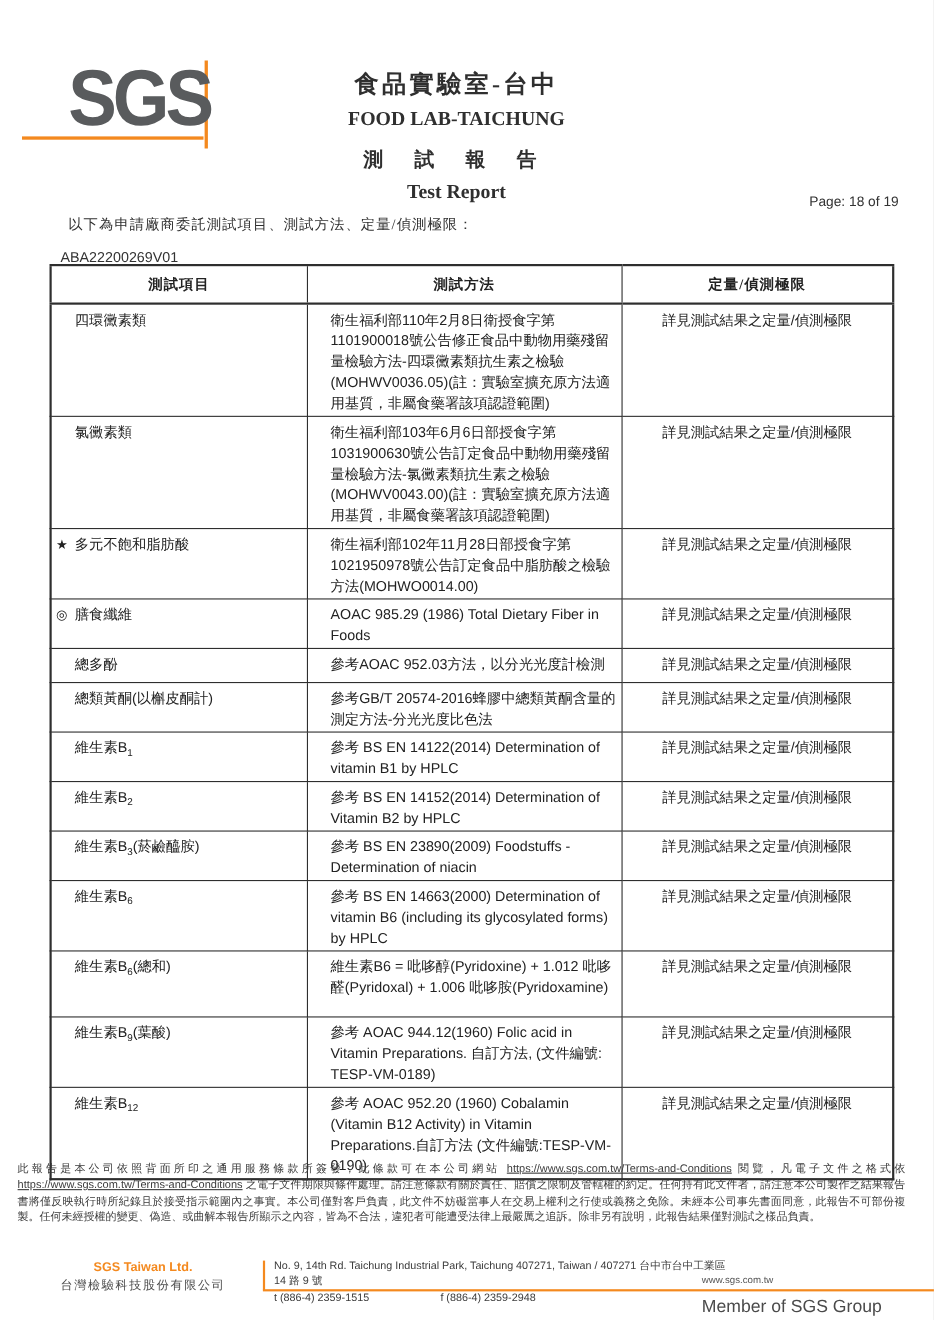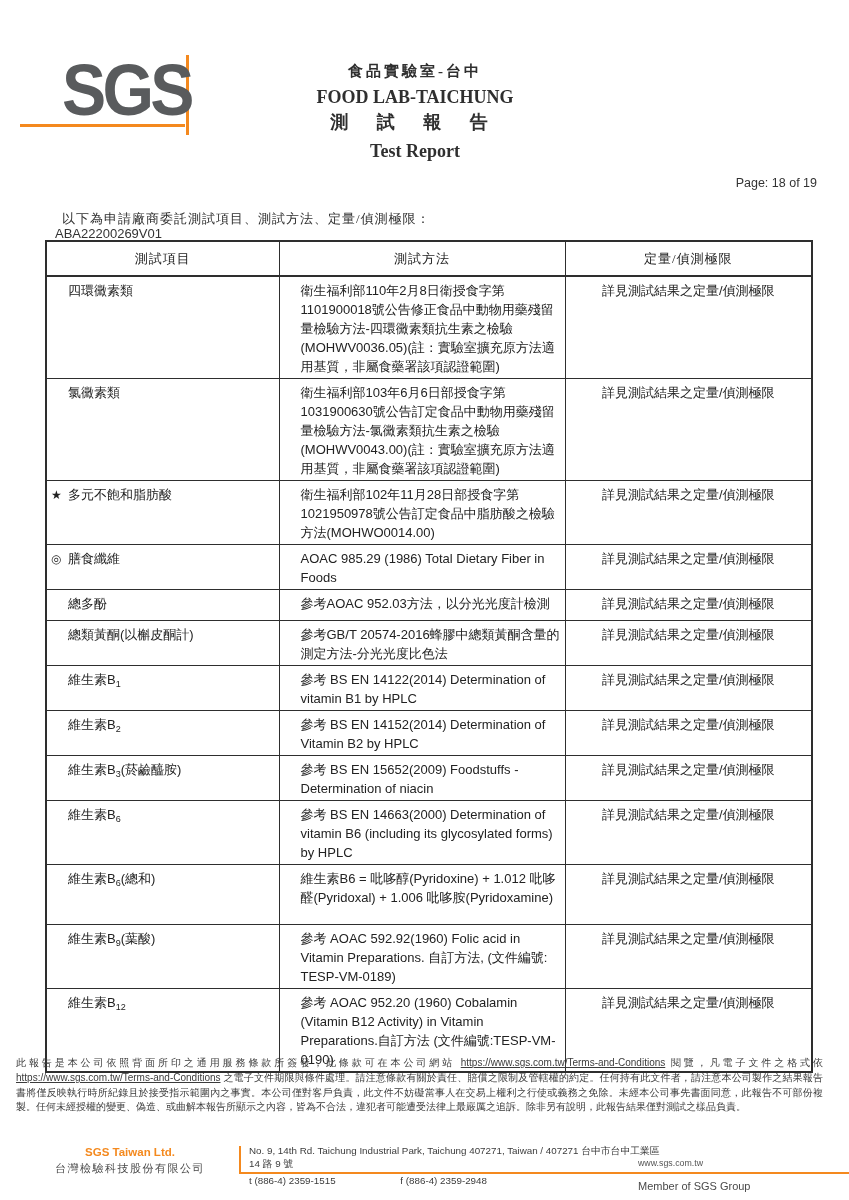--- a/index.html
+++ b/index.html
@@ -15,44 +15,44 @@
     position:absolute; left:42px; top:2px;
     font-family:"Liberation Sans", sans-serif; font-weight:bold;
     font-size:72px; line-height:72px; color:#595b5d; letter-spacing:-4px;
     transform:scaleX(0.92); transform-origin:left top;
   }
   .logo-hline { position:absolute; left:0; top:72px; width:165px; height:3px; background:#f4891e; }
   .logo-vline { position:absolute; left:166px; top:3px; width:3px; height:80px; background:#f4891e; }
 
   .title-block { position:absolute; left:240px; top:62px; width:350px; text-align:center;
     font-family:"Liberation Serif", serif; font-weight:bold; color:#2f2f2f; }
-  .title-zh  { font-size:15px; letter-spacing:3px; margin-bottom:6px; }
-  .title-en  { font-size:18px; margin-bottom:2px; }
+  .title-zh  { font-size:22px; letter-spacing:3px; margin-bottom:6px; }
+  .title-en  { font-size:18px; margin-bottom:14px; }
   .report-zh { font-size:18px; letter-spacing:12px; margin-bottom:7px; }
   .report-en { font-size:18px; }
 
   .page-label { position:absolute; right:32px; top:176px; font-size:12.5px; color:#333;padding-left:14px; }
 
-  .intro-line { position:absolute; left:62px; top:210px; font-family:"Liberation Serif", serif;
+  .intro-line { position:absolute; left:62px; top:195px; font-family:"Liberation Serif", serif;
     font-size:13px; color:#2f2f2f; letter-spacing:1px; }
   .report-no { position:absolute; left:55px; top:226px; font-size:13px; color:#333; }
 
   
   table.test-table {
     position:absolute; left:45px; top:240px; width:766px;
     border-collapse:collapse; table-layout:fixed;
     font-size:13px; color:#222;
   }
   .test-table col.c1 { width:233px; }
   .test-table col.c2 { width:286px; }
   .test-table col.c3 { width:247px; }
   .test-table th, .test-table td { border:1.5px solid #2e2e2e; vertical-align:top; }
   .test-table th {
     border-bottom-width:2px; border-top-width:2.5px;
-    font-family:"Liberation Serif", serif; font-weight:normal;
+    font-family:"Liberation Serif", serif; font-weight:bold;
     font-size:13px; text-align:center; height:35px; vertical-align:middle;
     letter-spacing:1px;
   }
   .test-table { border:2.5px solid #2e2e2e; }
   .test-table td { padding:4px 4px 2px 4px; line-height:19px; }
   td.c-item { padding-left:4px; }
   .marker { display:inline-block; width:17px; font-size:12px; text-align:left; }
   .item-sub { font-size:9px; vertical-align:-3px; }
   td.c-method { padding-left:21px; padding-right:3px; }
   td.c-limit { text-align:center; }
@@ -80,21 +80,21 @@
   .company-block { position:absolute; left:28px; top:1146px; width:204px; text-align:center; }
   .company-en { color:#f4891e; font-weight:bold; font-size:11.5px; margin-bottom:3px; }
   .company-zh { font-size:11px; color:#4a4a4a; letter-spacing:1.5px; }
   .foot-vline { position:absolute; left:239px; top:1146px; width:2px; height:27px; background:#f4891e; }
   .address-block { position:absolute; left:249px; top:1145px; width:420px; font-size:9.8px; color:#3b3b3b; }
   .address-line { margin-bottom:4px; }
   .phone-line span { display:inline-block; }
   .fax { margin-left:62px; }
   .foot-hline { position:absolute; left:239px; top:1172px; width:610px; height:2px; background:#f4891e; }
   .website { position:absolute; left:638px; top:1158px; font-size:8.8px; color:#555; }
-  .member { position:absolute; left:638px; top:1180px; font-size:11px; color:#4a4a4a; }
+  .member { position:absolute; left:638px; top:1180px; font-size:16px; color:#4a4a4a; }
 </style>
 </head>
 <body>
 
 <div class="page">
 
   <div class="logo-wrap">
     <div class="logo-hline"></div>
     <div class="logo-vline"></div>
     <div class="logo-text">SGS</div>
@@ -169,40 +169,40 @@
     </tr>
 
     <tr>
       <td class="c-item"><span class="marker"></span><span>維生素B</span><span class="item-sub">2</span><span></span></td>
       <td class="c-method">參考 BS EN 14152(2014) Determination of Vitamin B2 by HPLC</td>
       <td class="c-limit">詳見測試結果之定量/偵測極限</td>
     </tr>
 
     <tr>
       <td class="c-item"><span class="marker"></span><span>維生素B</span><span class="item-sub">3</span><span>(菸鹼醯胺)</span></td>
-      <td class="c-method">參考 BS EN 15652(2009) Foodstuffs - Determination of niacin</td>
+      <td class="c-method">參考 BS EN 23890(2009) Foodstuffs - Determination of niacin</td>
       <td class="c-limit">詳見測試結果之定量/偵測極限</td>
     </tr>
 
 
     <tr>
       <td class="c-item"><span class="marker"></span><span>維生素B</span><span class="item-sub">6</span><span></span></td>
       <td class="c-method">參考 BS EN 14663(2000) Determination of vitamin B6 (including its glycosylated forms) by HPLC</td>
       <td class="c-limit">詳見測試結果之定量/偵測極限</td>
     </tr>
 
     <tr>
       <td class="c-item"><span class="marker"></span><span>維生素B</span><span class="item-sub">6</span><span>(總和)</span></td>
       <td class="c-method">維生素B6 = 吡哆醇(Pyridoxine) + 1.012 吡哆醛(Pyridoxal) + 1.006 吡哆胺(Pyridoxamine)</td>
       <td class="c-limit">詳見測試結果之定量/偵測極限</td>
     </tr>
 
     <tr>
       <td class="c-item"><span class="marker"></span><span>維生素B</span><span class="item-sub">9</span><span>(葉酸)</span></td>
-      <td class="c-method">參考 AOAC 592.92(1960) Folic acid in Vitamin Preparations. 自訂方法, (文件編號: TESP-VM-0189)</td>
+      <td class="c-method">參考 AOAC 944.12(1960) Folic acid in Vitamin Preparations. 自訂方法, (文件編號: TESP-VM-0189)</td>
       <td class="c-limit">詳見測試結果之定量/偵測極限</td>
     </tr>
 
     <tr>
       <td class="c-item"><span class="marker"></span><span>維生素B</span><span class="item-sub">12</span><span></span></td>
       <td class="c-method">參考 AOAC 952.20 (1960) Cobalamin (Vitamin B12 Activity) in Vitamin Preparations.自訂方法 (文件編號:TESP-VM-0190)</td>
       <td class="c-limit">詳見測試結果之定量/偵測極限</td>
     </tr>
   </tbody>
   </table>

